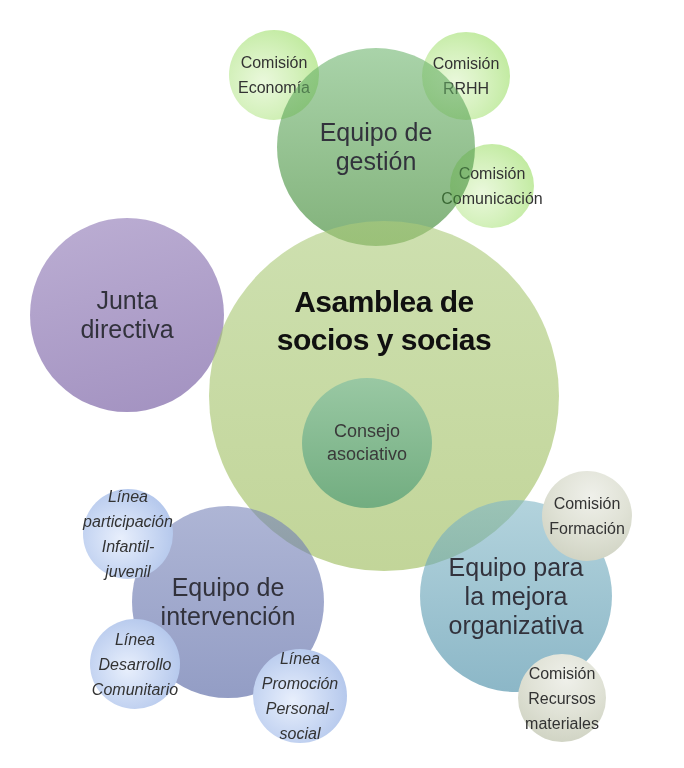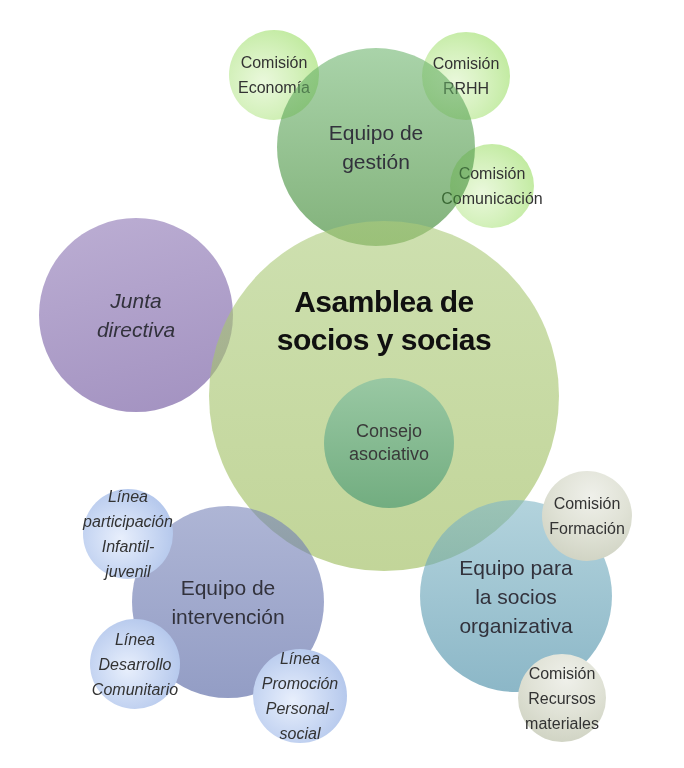--- a/index.html
+++ b/index.html
@@ -36,33 +36,32 @@
   .c-economia      { left: 229px; top:  30px; width: 90px; height: 90px; }
   .c-rrhh          { left: 422px; top:  32px; width: 88px; height: 88px; }
   .c-comunicacion  { left: 450px; top: 144px; width: 84px; height: 84px; }
 
   
   .c-gestion {
     left: 277px; top: 48px; width: 198px; height: 198px;
     background: linear-gradient(180deg, rgba(112,182,112,0.60), rgba(47,127,35,0.60));
   }
   .c-junta {
-    left: 39px; top: 218px; width: 194px; height: 194px;
+    left: 30px; top: 218px; width: 194px; height: 194px;
     background: linear-gradient(165deg, rgba(143,120,182,0.60), rgba(100,72,150,0.60));
-    font-style: italic;
   }
   .c-asamblea {
     left: 209px; top: 221px; width: 350px; height: 350px;
     background: linear-gradient(180deg, rgba(172,203,122,0.60), rgba(153,185,85,0.60));
     align-items: flex-start;
     padding-top: 62px;
     box-sizing: border-box;
   }
   .c-consejo {
-    left: 324px; top: 378px; width: 130px; height: 130px;
+    left: 302px; top: 378px; width: 130px; height: 130px;
     background: linear-gradient(180deg, #99c8a3, #72ad80);
   }
   .c-intervencion {
     left: 132px; top: 506px; width: 192px; height: 192px;
     background: linear-gradient(180deg, rgba(120,132,185,0.60), rgba(75,92,158,0.60));
   }
   .c-mejora {
     left: 420px; top: 500px; width: 192px; height: 192px;
     background: linear-gradient(180deg, rgba(128,182,198,0.60), rgba(63,135,162,0.60));
   }
@@ -85,21 +84,21 @@
 
   
   .t-title {
     font-size: 30px;
     line-height: 38px;
     font-weight: 700;
     color: #101010;
     letter-spacing: -0.5px;
   }
   .t-team {
-    font-size: 21px;
+    font-size: 25px;
     line-height: 29px;
     font-weight: 400;
     color: #32323c;
   }
   .t-council {
     font-size: 18px;
     line-height: 23px;
     color: #3a3a3a;
   }
   .t-small {
@@ -141,21 +140,21 @@
   <div class="circle c-consejo">
     <span class="lbl t-council">Consejo
 asociativo</span>
   </div>
   <div class="circle c-intervencion">
     <span class="lbl t-team">Equipo de
 intervención</span>
   </div>
   <div class="circle c-mejora">
     <span class="lbl t-team">Equipo para
-la socios
+la mejora
 organizativa</span>
   </div>
 
   <div class="circle c-small-blue c-participacion">
     <span class="lbl t-small">Línea
 participación
 Infantil-juvenil</span>
   </div>
   <div class="circle c-small-blue c-desarrollo">
     <span class="lbl t-small">Línea

